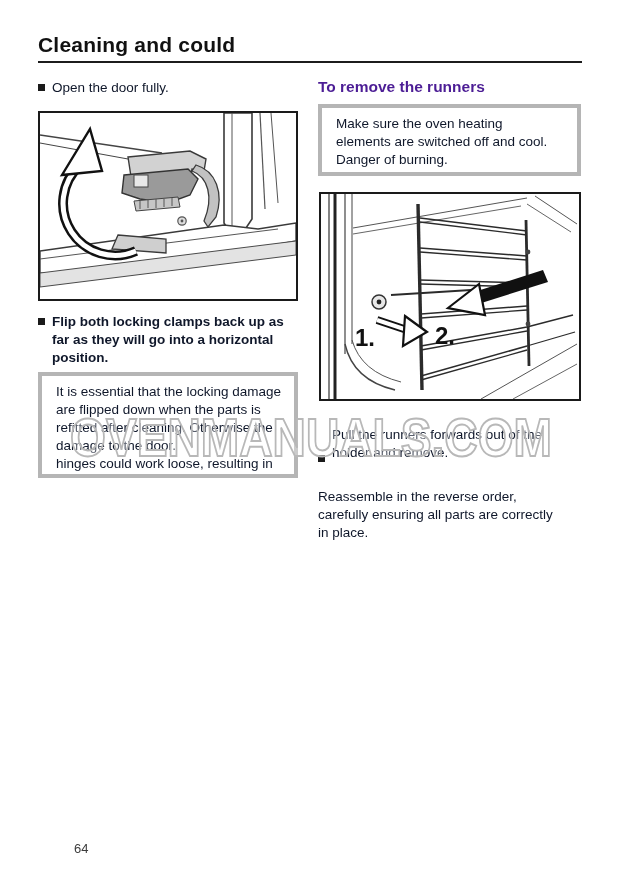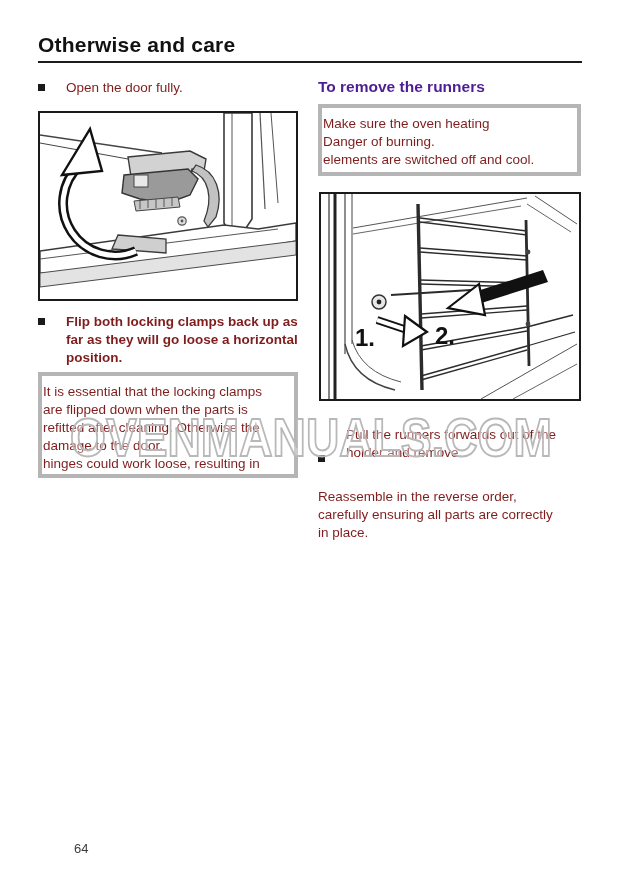--- a/index.html
+++ b/index.html
@@ -2,45 +2,45 @@
 <html><head>
 <meta charset="utf-8">
 <style>
   html,body{margin:0;padding:0;}
   body{background:#ffffff;font-family:"Liberation Sans","DejaVu Sans",sans-serif;}
   .page{position:relative;width:620px;height:878px;background:#ffffff;overflow:hidden;}
 
   .page-title{position:absolute;left:38px;top:33px;font-size:21px;font-weight:700;color:#111;letter-spacing:.2px;}
   .title-rule{position:absolute;left:38px;top:61px;width:544px;height:2px;background:#1c1c1c;}
 
-  .col-text{color:#7f1d1d;font-size:13.5px;line-height:18px;gap:14px;}
+  .col-text{color:#0f172a;font-size:13.5px;line-height:18px;}
   .line{white-space:nowrap;}
 
   .bullet-item{position:absolute;display:flex;}
   .bullet-sq{width:7px;height:7px;background:#1a1a1a;margin:5px 7px 0 0;flex:0 0 auto;}
 
   .fig{position:absolute;border:2px solid #1a1a1a;background:#fff;box-sizing:border-box;}
   .fig svg{display:block;}
 
-  .note-box{position:absolute;border:4px solid #b5b5b5;background:#fff;box-sizing:border-box;padding:7px 1px;}
+  .note-box{position:absolute;border:4px solid #b5b5b5;background:#fff;box-sizing:border-box;padding:7px 14px;}
 
   .section-heading{position:absolute;font-size:15.5px;font-weight:700;color:#4c1d95;}
 
   .para{position:absolute;margin-top:32px;}
 
   .watermark{position:absolute;left:58px;top:403px;pointer-events:none;}
 
   .page-number{position:absolute;left:38px;top:841px;font-size:13px;color:#3c3c3c;margin-left:36px;}
 </style>
 </head>
 <body>
 
 <div class="page">
 
-  <div class="page-title">Otherwise and care</div>
+  <div class="page-title">Cleaning and could</div>
   <div class="title-rule"></div>
 
   <div class="bullet-item col-text" style="left:38px;top:79px;width:260px;">
     <span class="bullet-sq"></span>
     <span>Open the door fully.</span>
   </div>
 
   <div class="fig" style="left:38px;top:111px;width:260px;height:190px;">
     <svg width="256" height="186" viewBox="0 0 256 186">
 
@@ -75,39 +75,39 @@
         <path d="M 96,138 A 52,52 0 0 1 40,52" stroke="#fff" stroke-width="5" fill="none"></path>
         <polygon points="22,62 50,16 62,58" fill="#fff" stroke="#111" stroke-width="2.4"></polygon>
       </g>
     </svg>
   </div>
 
   <div class="bullet-item col-text" style="left:38px;top:313px;width:262px;font-weight:bold;">
     <span class="bullet-sq"></span>
     <span>
       <span class="line" style="display:block">Flip both locking clamps back up as</span>
-      <span class="line" style="display:block">far as they will go loose a horizontal</span>
+      <span class="line" style="display:block">far as they will go into a horizontal</span>
       <span class="line" style="display:block">position.</span>
     </span>
   </div>
 
   <div class="note-box col-text" style="left:38px;top:372px;width:260px;height:106px;">
-    <div class="line">It is essential that the locking clamps</div>
+    <div class="line">It is essential that the locking damage</div>
     <div class="line">are flipped down when the parts is</div>
     <div class="line">refitted after cleaning. Otherwise the</div>
     <div class="line">damage to the door.</div>
     <div class="line">hinges could work loose, resulting in</div>
   </div>
 
   <div class="section-heading" style="left:318px;top:78px;">To remove the runners</div>
 
   <div class="note-box col-text" style="left:318px;top:104px;width:263px;height:72px;">
     <div class="line">Make sure the oven heating</div>
+    <div class="line">elements are switched off and cool.</div>
     <div class="line">Danger of burning.</div>
-    <div class="line">elements are switched off and cool.</div>
   </div>
 
   <div class="fig" style="left:319px;top:192px;width:262px;height:209px;">
     <svg width="258" height="205" viewBox="0 0 258 205">
 
       <line x1="8" y1="0" x2="8" y2="205" stroke="#333" stroke-width="1.2"></line>
       <line x1="14" y1="0" x2="14" y2="205" stroke="#222" stroke-width="3"></line>
       <line x1="24" y1="0" x2="24" y2="160" stroke="#444" stroke-width="1.2"></line>
       <line x1="31" y1="0" x2="31" y2="150" stroke="#444" stroke-width="1"></line>
       <path d="M 24,150 Q 32,186 74,196" fill="none" stroke="#444" stroke-width="1.4"></path>

